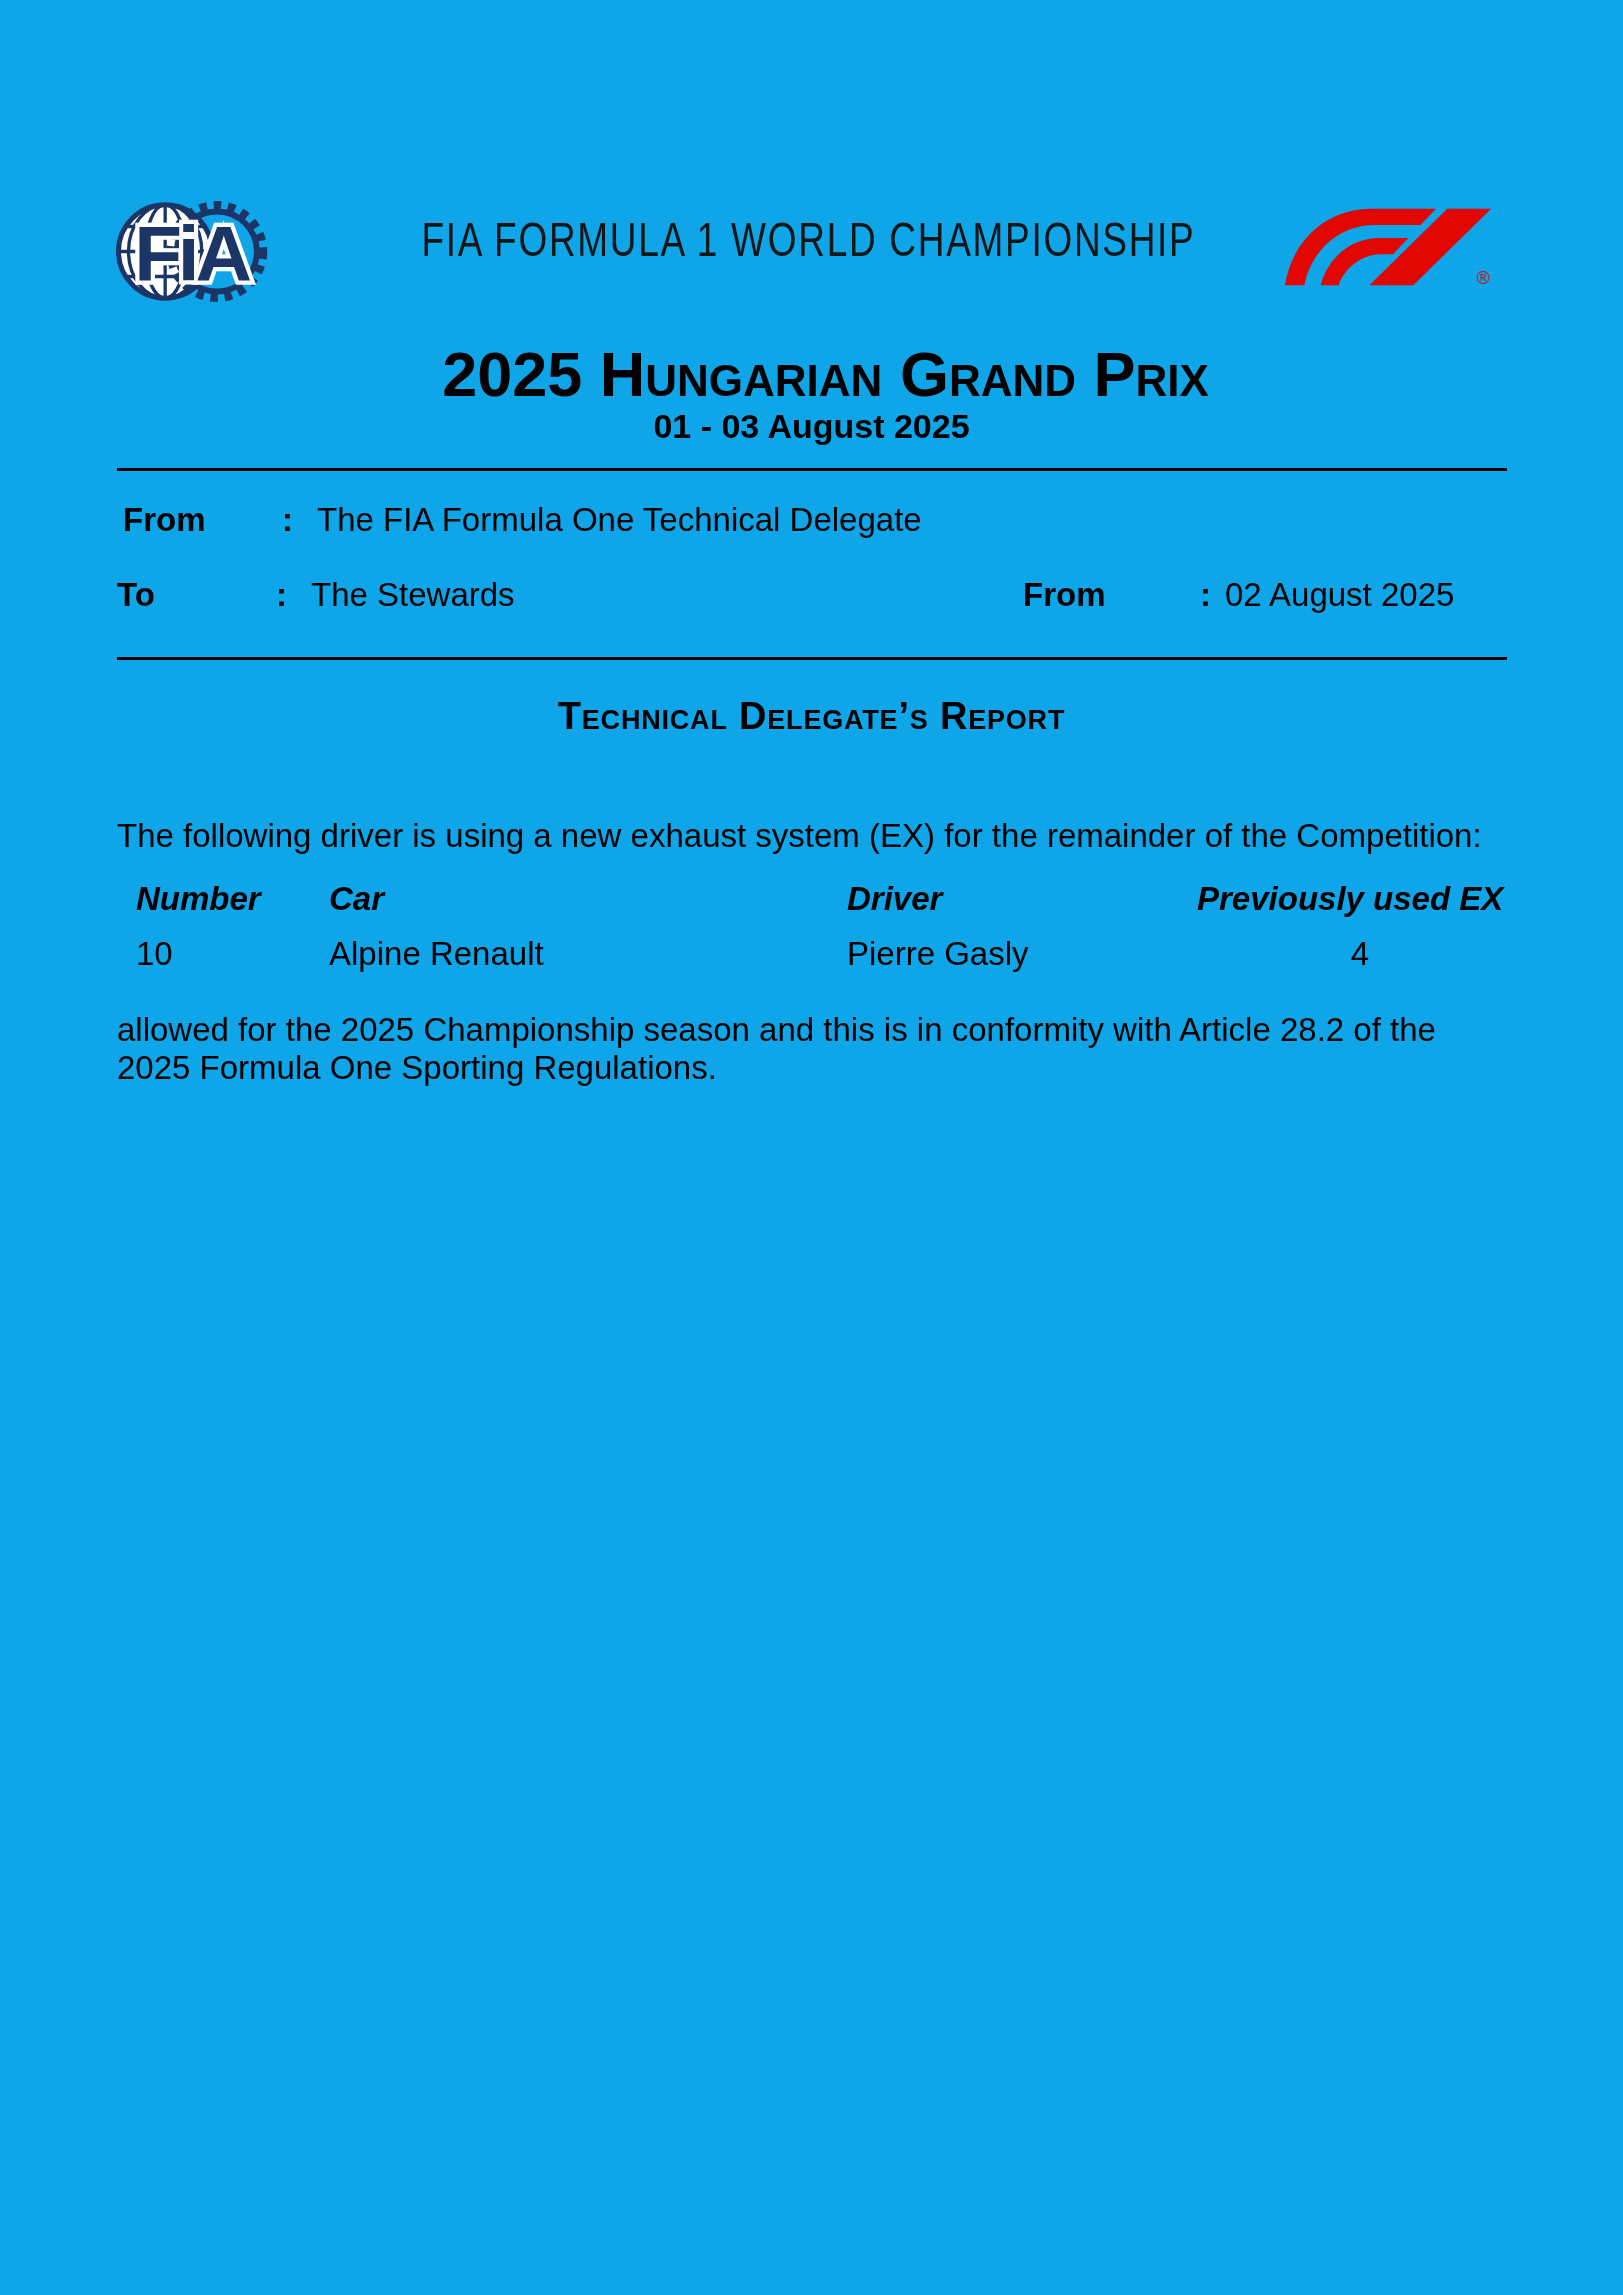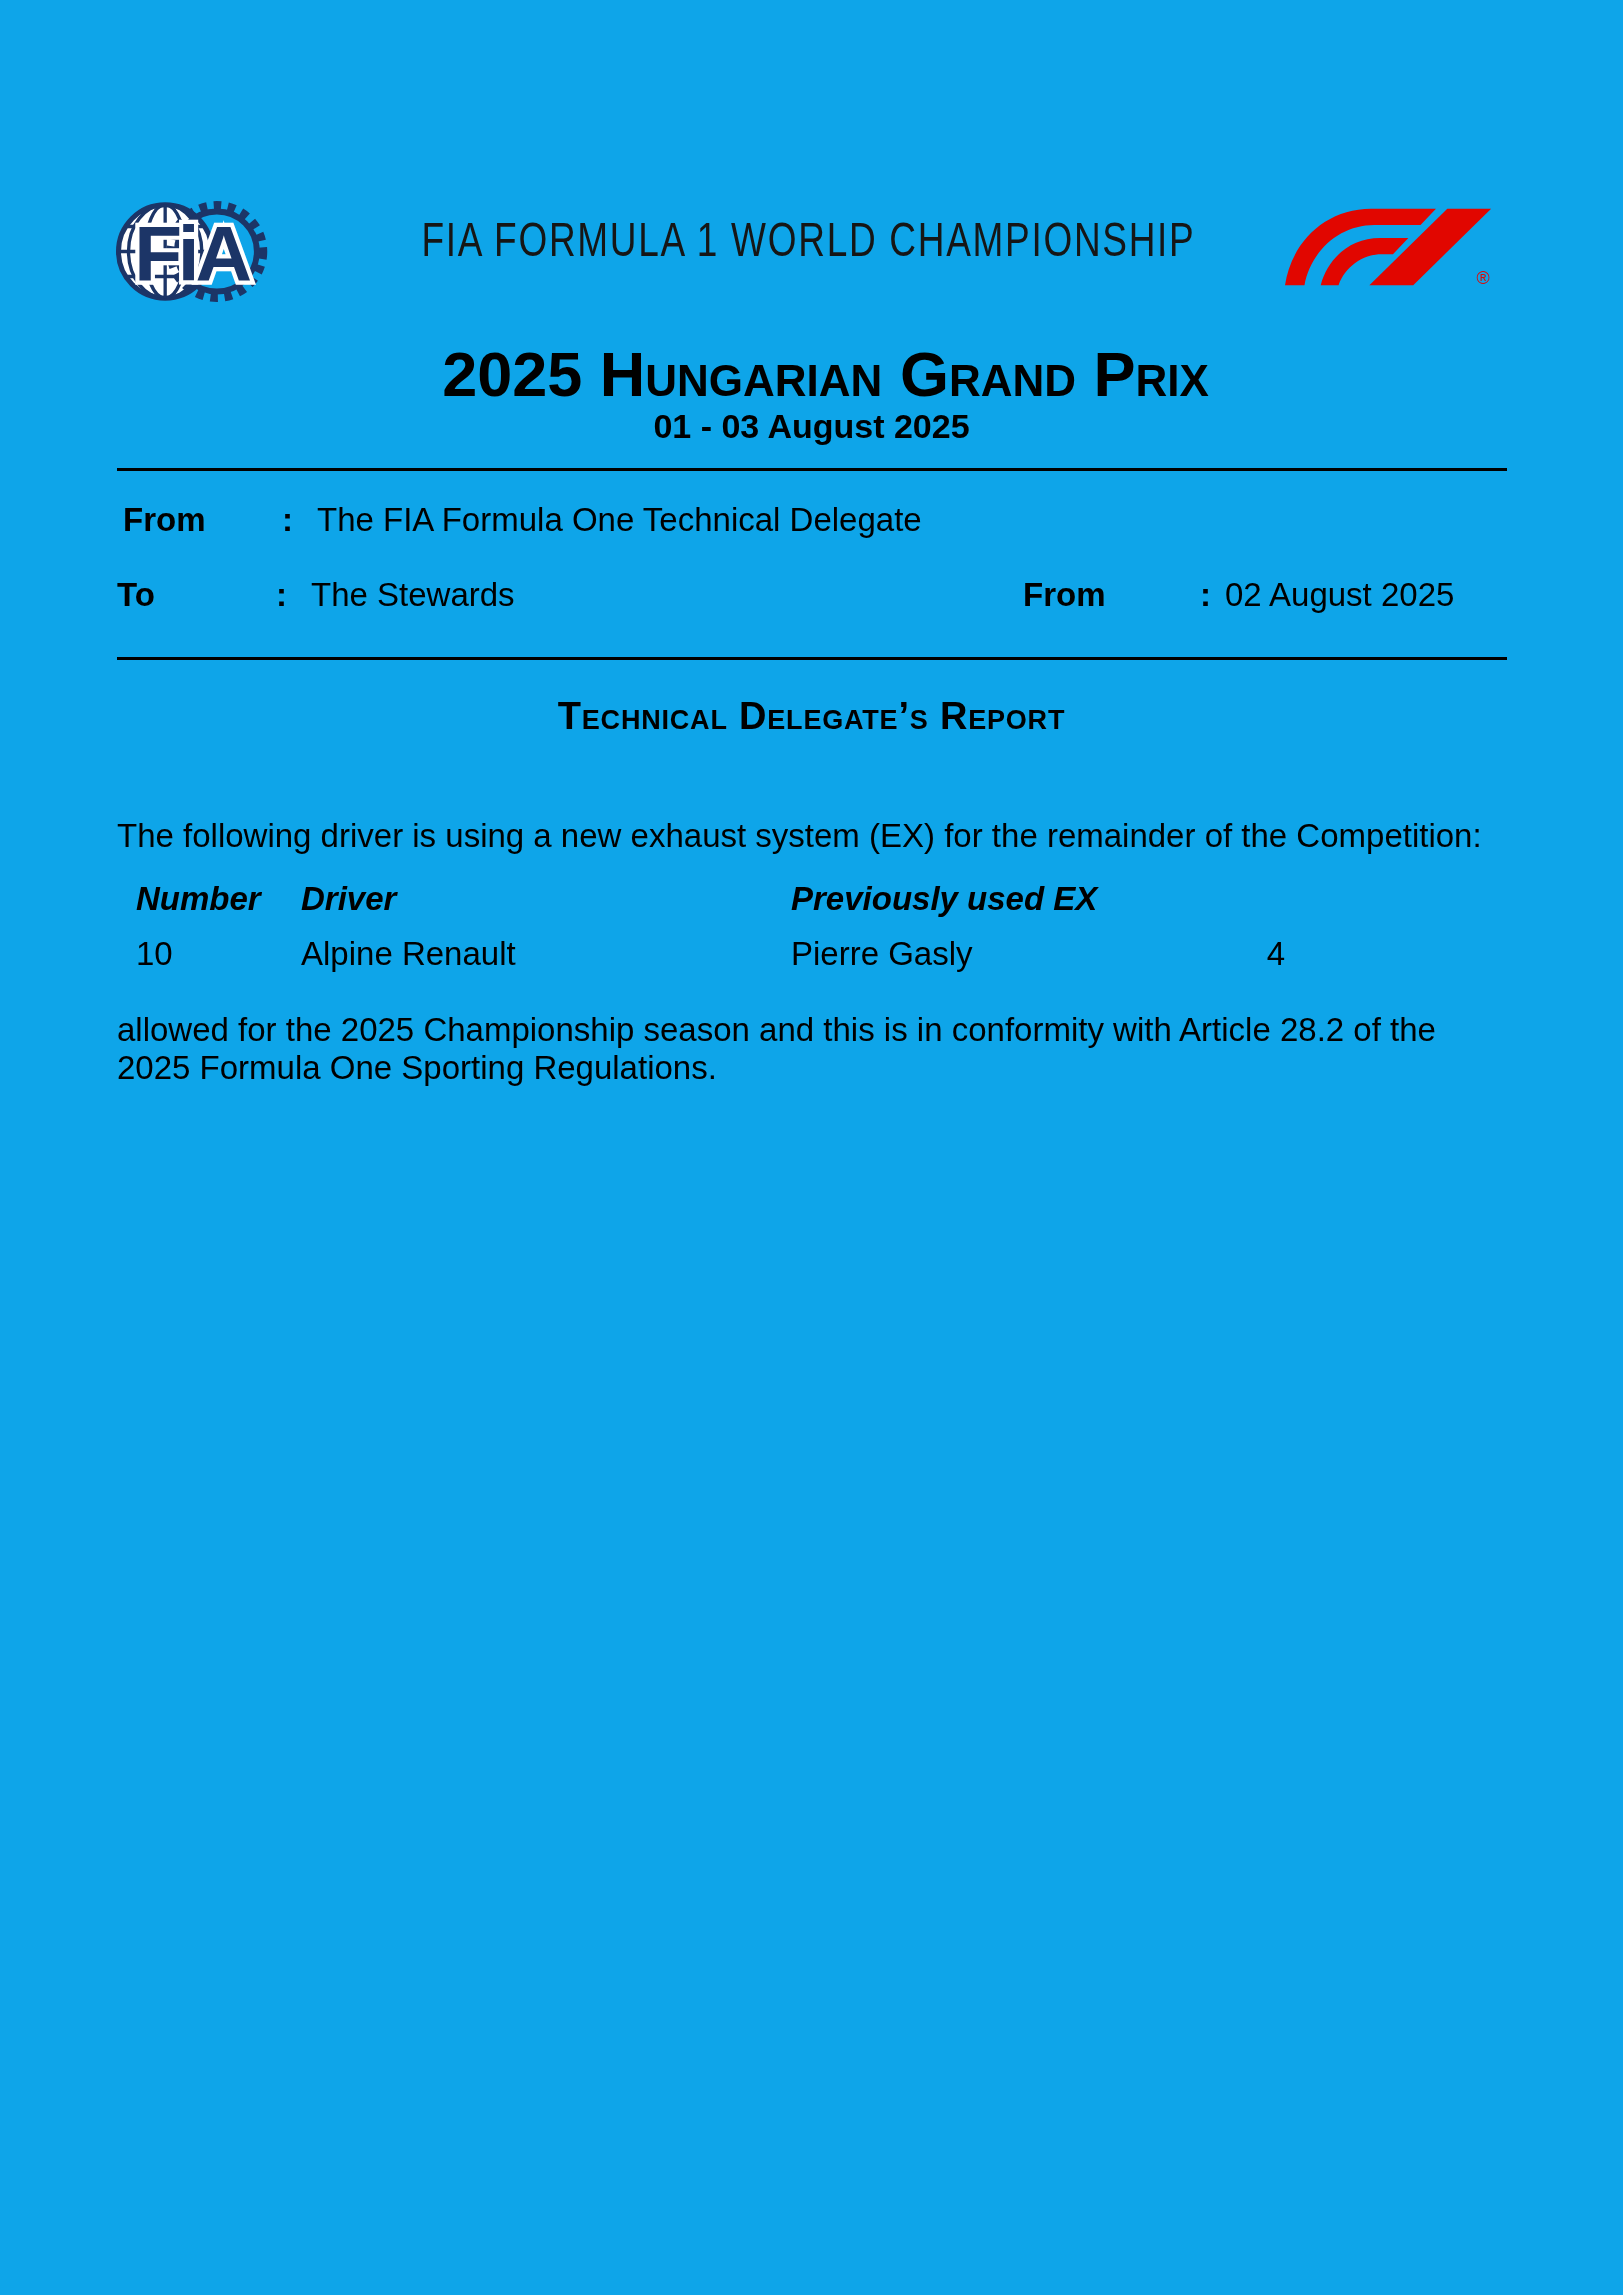--- a/index.html
+++ b/index.html
@@ -59,21 +59,21 @@
     text-align:center; font-size:38px; font-weight:bold;
     font-variant:small-caps; letter-spacing:0.8px; line-height:47px;
   }
   .intro {
     position:absolute; left:117px; top:817px; width:1403px;
     font-size:33px; line-height:38px;
   }
 
   
   .ex-table { position:absolute; left:117px; top:880px; width:1390px; padding-left:19px; }
-  .t-row { display:grid; grid-template-columns:165px 490px 322px auto; font-size:33px; line-height:38px; }
+  .t-row { display:grid; grid-template-columns:165px 490px 322px auto; font-size:33px; line-height:38px;gap:28px; }
   .t-head { font-weight:bold; font-style:italic; }
   .t-body { margin-top:16.7px; }
   .cell-prev-val { width:326px; text-align:center; }
 
   
   .body-par { position:absolute; left:117px; top:1011px; width:1412px; font-size:33px; line-height:38px; }
 </style>
 </head>
 <body>
 
@@ -131,20 +131,21 @@
 
   <div class="rule rule-mid"></div>
 
   <div class="report-heading">Technical Delegate’s Report</div>
 
   <p class="intro">The following driver is using a new exhaust system (EX) for the remainder of the Competition:</p>
 
   <div class="ex-table">
     <div class="t-row t-head">
       <div>Number</div>
+      <div>Car</div>
       <div>Driver</div>
       <div>Previously used EX</div>
     </div>
     <div class="t-row t-body">
       <div>10</div>
       <div>Alpine Renault</div>
       <div>Pierre Gasly</div>
       <div class="cell-prev-val">4</div>
     </div>
   </div>

